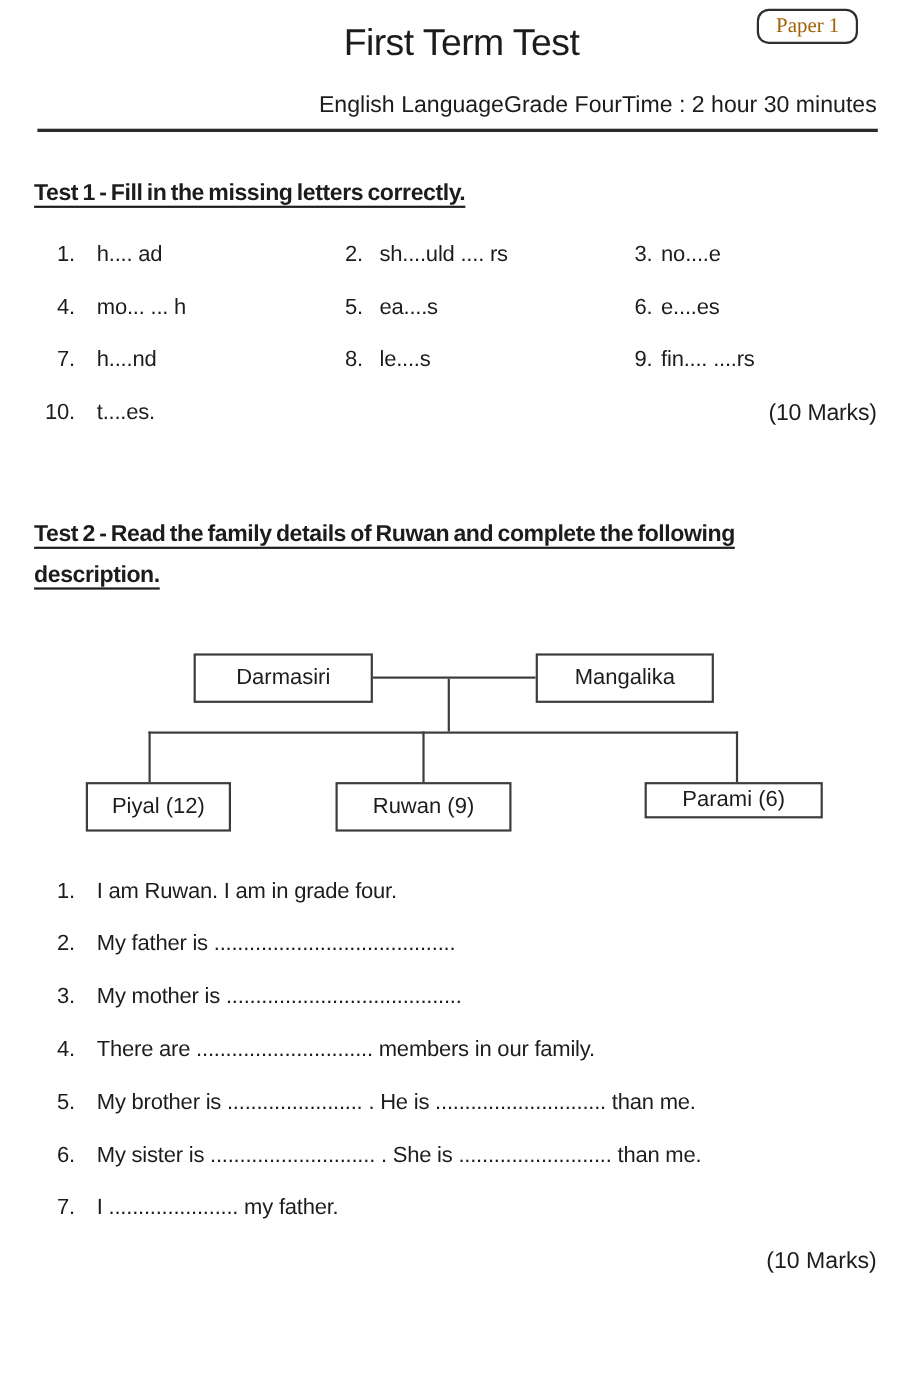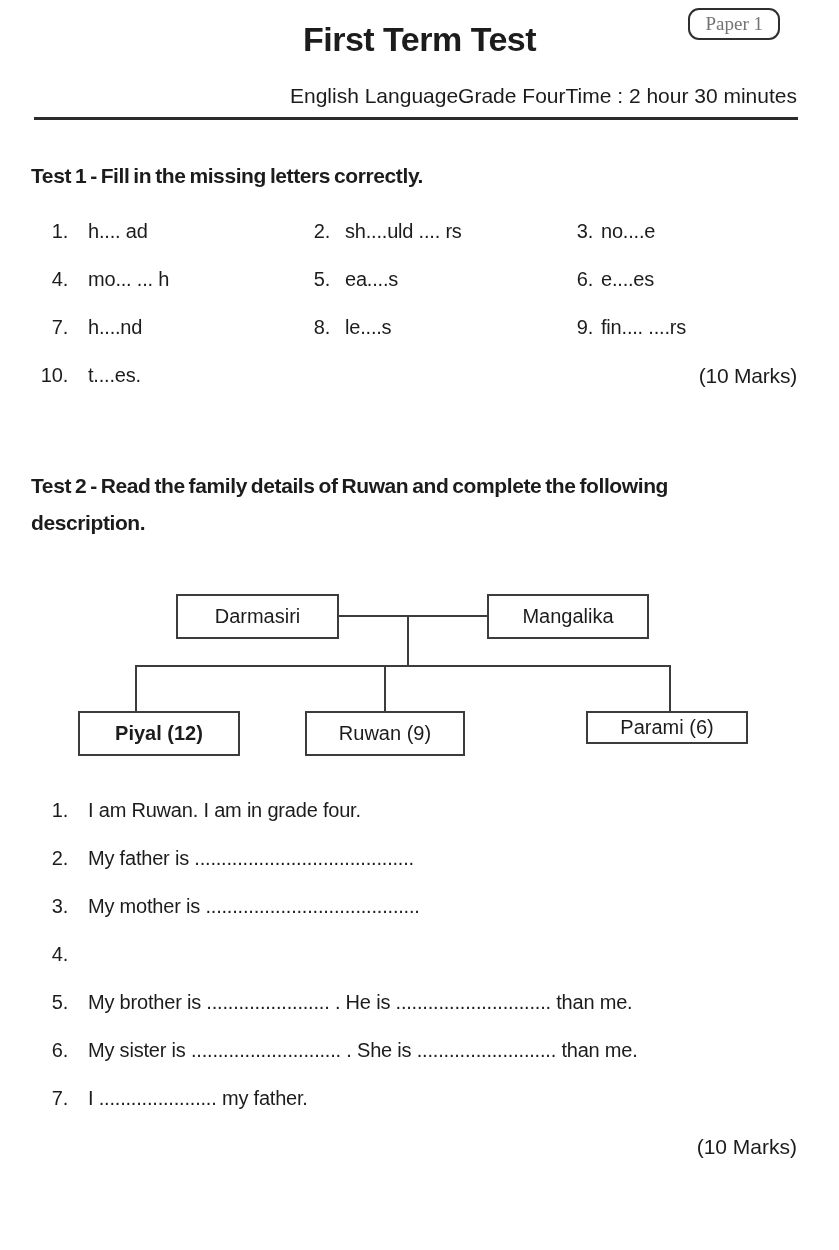--- a/index.html
+++ b/index.html
@@ -11,41 +11,42 @@
     overflow:hidden;
     font-family:"Liberation Sans", sans-serif;
     color:#1c1c1c;
   }
   
   .paper-badge{
     position:absolute;top:8px;right:59px;
     border:2px solid #2f2f2f;border-radius:11px;
     padding:3px 15px;
     font-family:"Liberation Serif", serif;
-    font-size:19px;color:#737373;background:#fff;
+    font-size:19px;color:#a16207;background:#fff;
   }
   .page-title{
     margin:0;padding-top:20px;
     text-align:center;
-    font-size:34px;font-weight:bold;letter-spacing:-0.5px;
+    font-size:34px;font-weight:normal;letter-spacing:-0.5px;
   }
   .meta-row{
     display:flex;justify-content:flex-end;
     margin:25px 42px 0 35px;
     font-size:21px;
   }
   .header-rule{
     margin:9px 41px 0 34px;
     height:0;border-top:3px solid #2b2b2b;
   }
   
   .sec-heading{
     margin:0 0 0 31px;
     font-size:21px;font-weight:bold;
     letter-spacing:-0.4px;word-spacing:-1.5px;
+    text-decoration:underline;
     text-decoration-thickness:2px;
     text-underline-offset:5px;
     line-height:37px;
   }
   .t1-heading{margin-top:37px;}
   .t2-heading{margin-top:55px;max-width:775px;}
   
   .t1-grid{
     display:grid;
     grid-template-columns:265px 268px auto;
@@ -78,21 +79,21 @@
   }
   .tree-line{position:absolute;background:#3c3c3c;}
   .box-parent1{left:176px;top:3px;width:163px;height:45px;}
   .box-parent2{left:487px;top:3px;width:162px;height:45px;}
   .line-couple{left:339px;top:24px;width:148px;height:2px;}
   .line-mid-drop{left:407px;top:26px;width:2px;height:48px;}
   .line-dist{left:135px;top:74px;width:536px;height:2px;}
   .line-drop-left{left:135px;top:74px;width:2px;height:46px;}
   .line-drop-mid{left:384px;top:74px;width:2px;height:46px;}
   .line-drop-right{left:669px;top:74px;width:2px;height:46px;}
-  .box-child1{left:78px;top:120px;width:162px;height:45px;font-weight:bold;}
+  .box-child1{left:78px;top:120px;width:132px;height:45px;}
   .box-child2{left:305px;top:120px;width:160px;height:45px;}
   .box-child3{left:586px;top:120px;width:162px;height:33px;}
   
   .t2-list{
     margin:40px 42px 0 35px;
     font-size:20px;letter-spacing:-0.2px;
   }
   .t2-list .q-item{height:48px;}
   .t2-list .q-num{width:33px;margin-right:20px;}
   .t2-marks{
@@ -209,20 +210,21 @@
     <div class="q-item">
       <span class="q-num">2.</span>
       <span class="q-text">My father is .........................................</span>
     </div>
     <div class="q-item">
       <span class="q-num">3.</span>
       <span class="q-text">My mother is ........................................</span>
     </div>
     <div class="q-item">
       <span class="q-num">4.</span>
+      <span class="q-text">There are .............................. members in our family.</span>
     </div>
     <div class="q-item">
       <span class="q-num">5.</span>
       <span class="q-text">My brother is ....................... . He is ............................. than me.</span>
     </div>
     <div class="q-item">
       <span class="q-num">6.</span>
       <span class="q-text">My sister is ............................ . She is .......................... than me.</span>
     </div>
     <div class="q-item">

